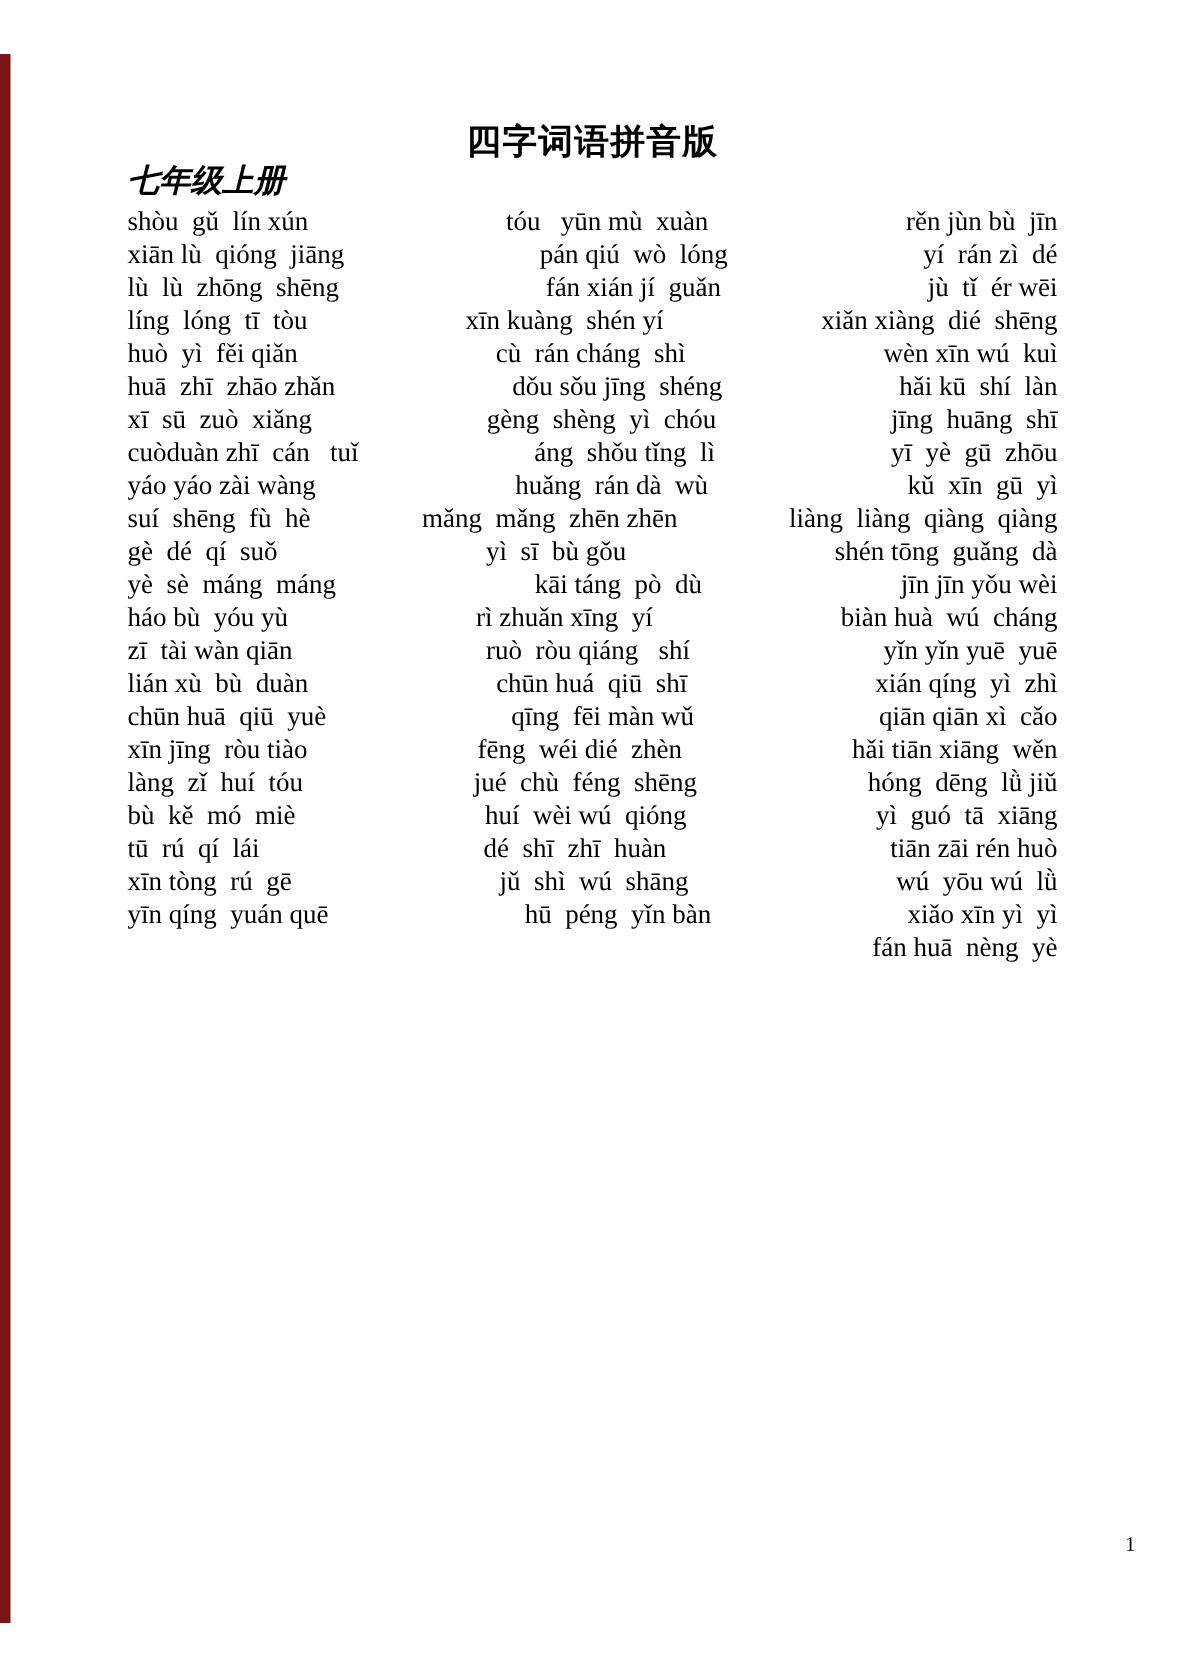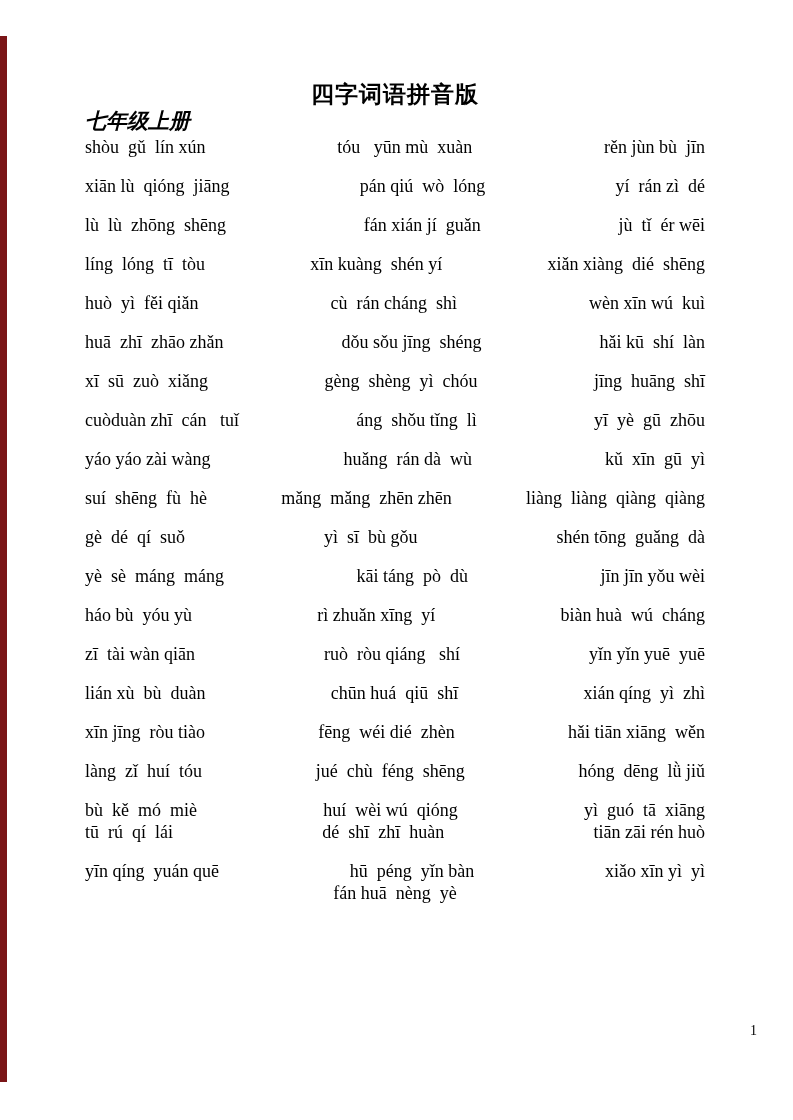--- a/index.html
+++ b/index.html
@@ -25,26 +25,26 @@
     letter-spacing:1px;
   }
   .section-heading{
     margin:0;text-align:left;
     font-family:"Liberation Sans","DejaVu Sans",sans-serif;
     font-weight:bold;font-size:21px;line-height:26px;font-style:italic;
   }
   .rows{width:620px;}
   .row{
     display:flex;justify-content:space-between;align-items:baseline;
-    height:22px;margin-top:17px;
+    height:22px;
     font-size:18px;line-height:22px;
   }
   .row.first{margin-top:2px;}
   .row.tight{margin-top:0;gap:40px;}
-  .row.single{justify-content:center;font-family:Liberation Serif, serif;}
+  .row.single{justify-content:flex-end;font-family:Liberation Serif, serif;}
   .row span{white-space:pre;}
   .page-number{
     position:absolute;top:1022px;right:36px;
     font-size:14px;line-height:18px;
   }
 </style>
 </head>
 <body>
 
 <div class="page">
@@ -122,40 +122,50 @@
           <span>zī  tài wàn qiān</span>
           <span>ruò  ròu qiáng   shí</span>
           <span>yǐn yǐn yuē  yuē</span>
         </div>
         <div class="row">
           <span>lián xù  bù  duàn</span>
           <span>chūn huá  qiū  shī</span>
           <span>xián qíng  yì  zhì</span>
         </div>
         <div class="row">
+          <span>chūn huā  qiū  yuè</span>
+          <span>qīng  fēi màn wǔ</span>
+          <span>qiān qiān xì  cǎo</span>
+        </div>
+        <div class="row">
           <span>xīn jīng  ròu tiào</span>
           <span>fēng  wéi dié  zhèn</span>
           <span>hǎi tiān xiāng  wěn</span>
         </div>
         <div class="row">
           <span>làng  zǐ  huí  tóu</span>
           <span>jué  chù  féng  shēng</span>
           <span>hóng  dēng  lǜ jiǔ</span>
         </div>
         <div class="row">
           <span>bù  kě  mó  miè</span>
           <span>huí  wèi wú  qióng</span>
           <span>yì  guó  tā  xiāng</span>
         </div>
         <div class="row tight">
           <span>tū  rú  qí  lái</span>
           <span>dé  shī  zhī  huàn</span>
           <span>tiān zāi rén huò</span>
         </div>
         <div class="row">
+          <span>xīn tòng  rú  gē</span>
+          <span>jǔ  shì  wú  shāng</span>
+          <span>wú  yōu wú  lǜ</span>
+        </div>
+        <div class="row">
           <span>yīn qíng  yuán quē</span>
           <span>hū  péng  yǐn bàn</span>
           <span>xiǎo xīn yì  yì</span>
         </div>
         <div class="row tight single">
           <span>fán huā  nèng  yè</span>
         </div>
       </div>
   </div>
   <div class="page-number">1</div>

